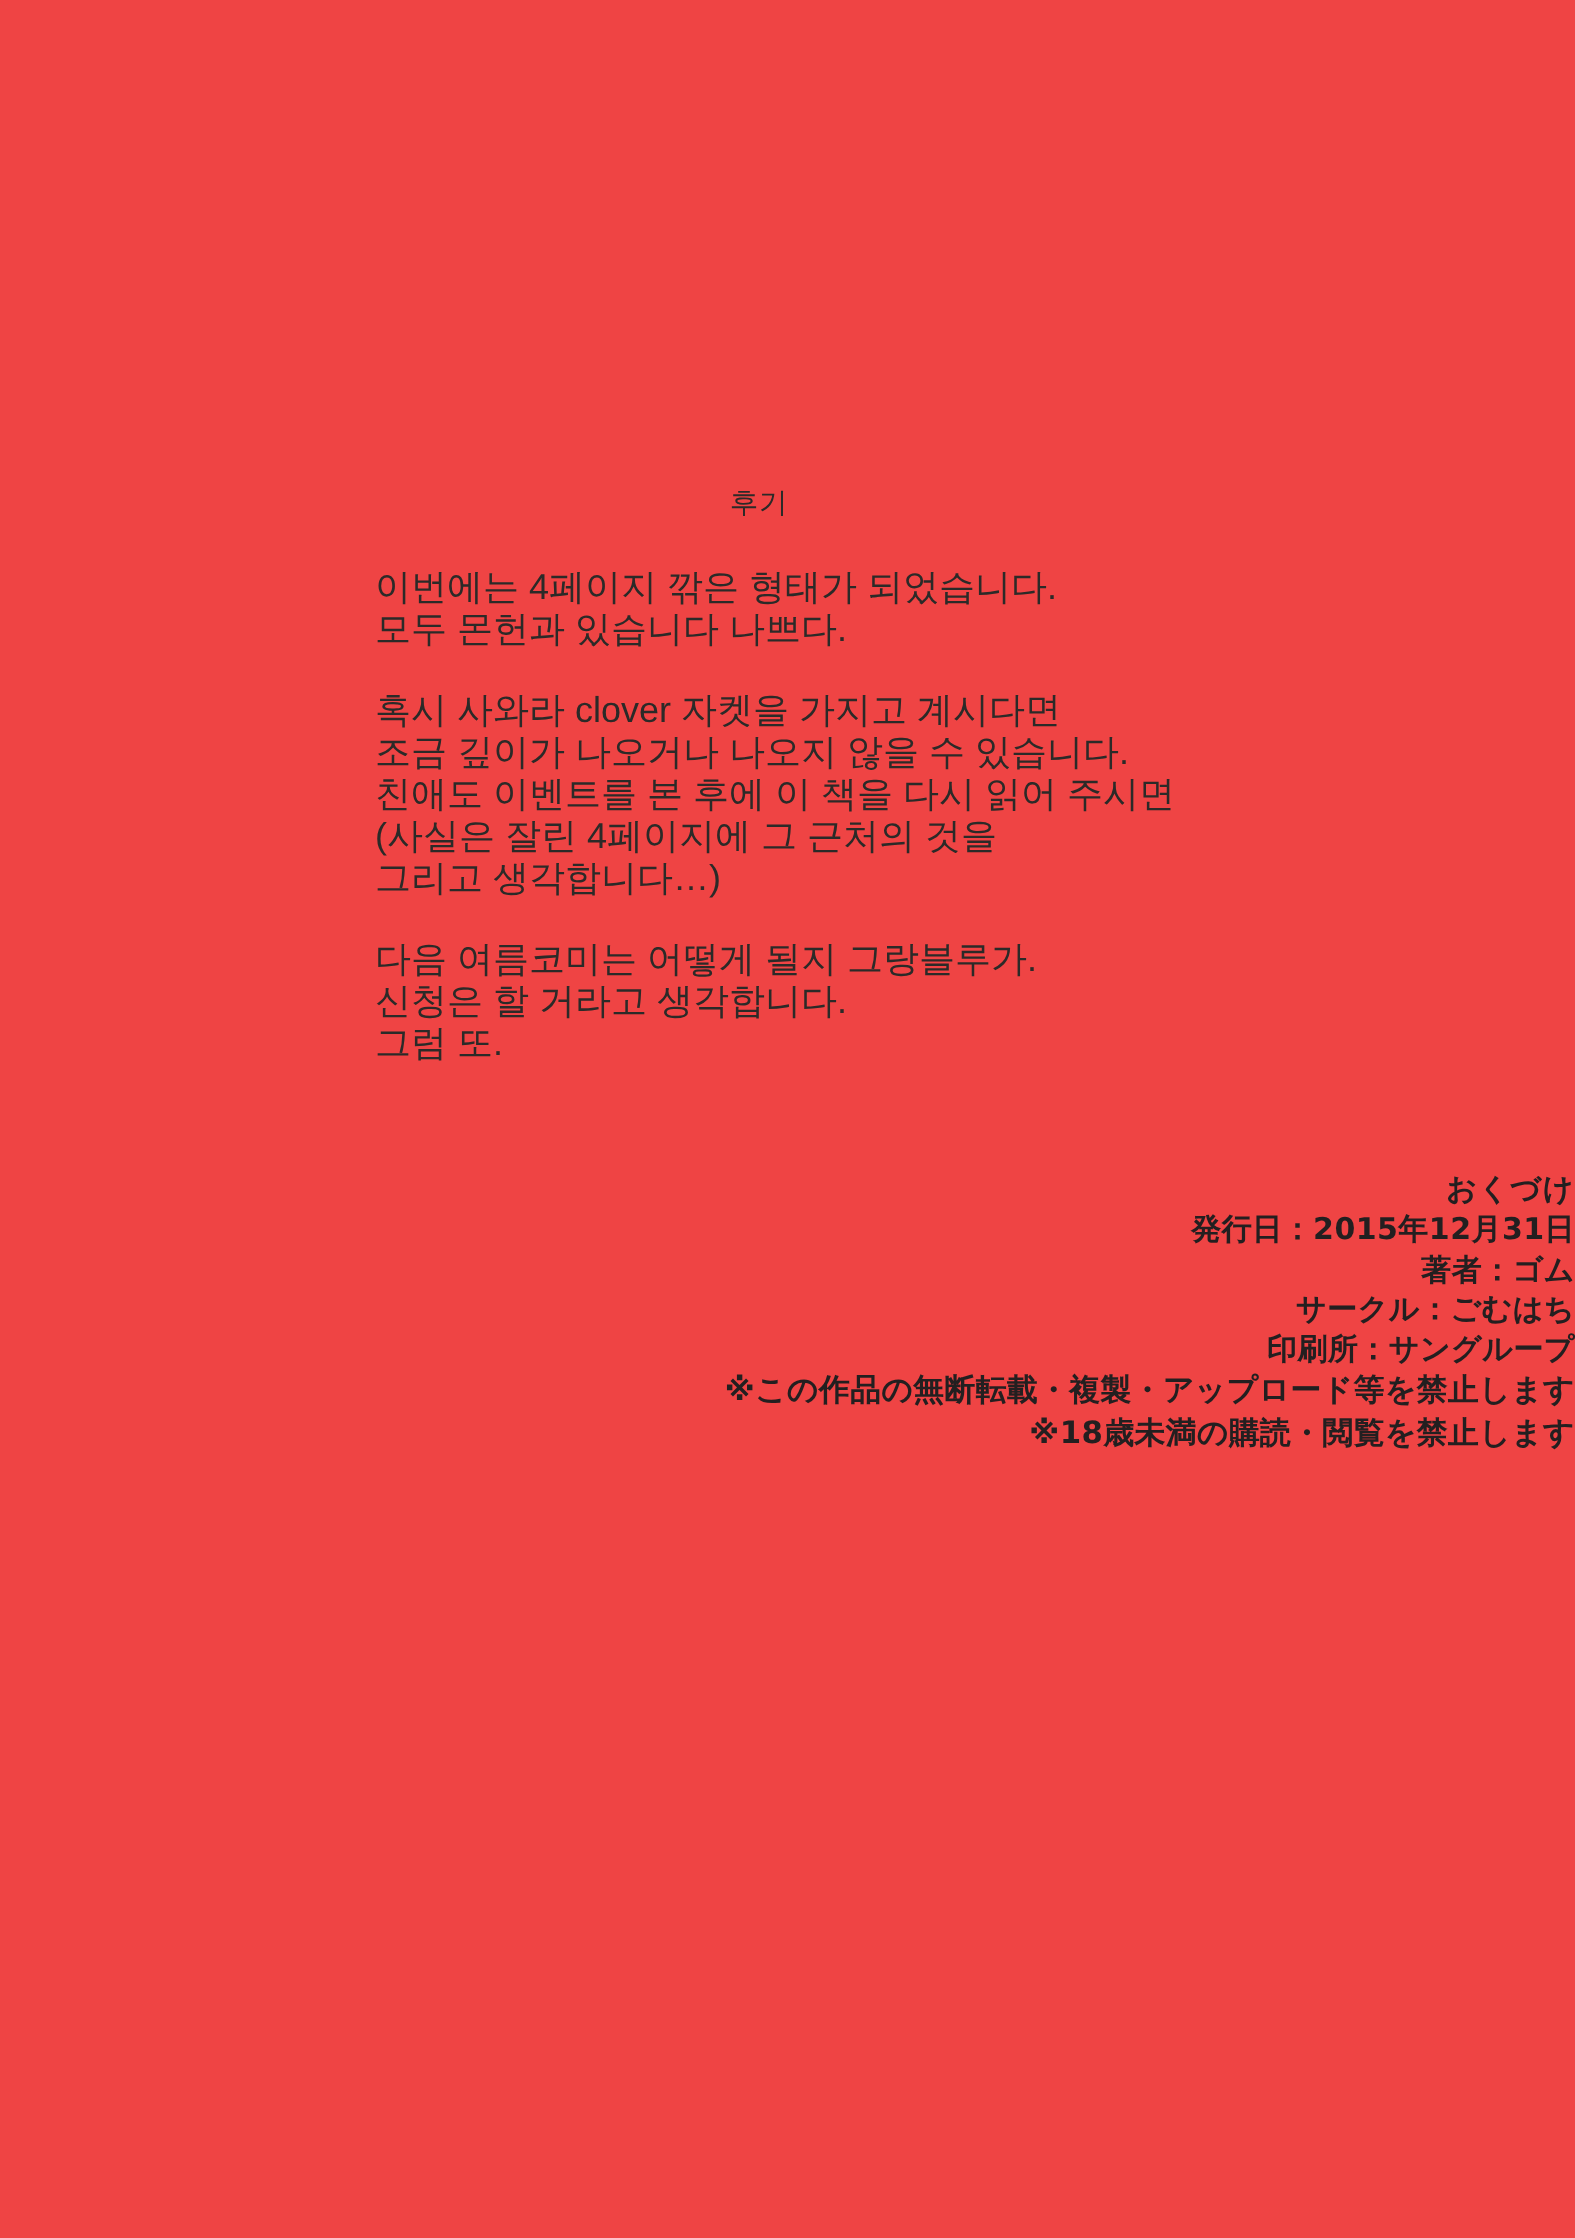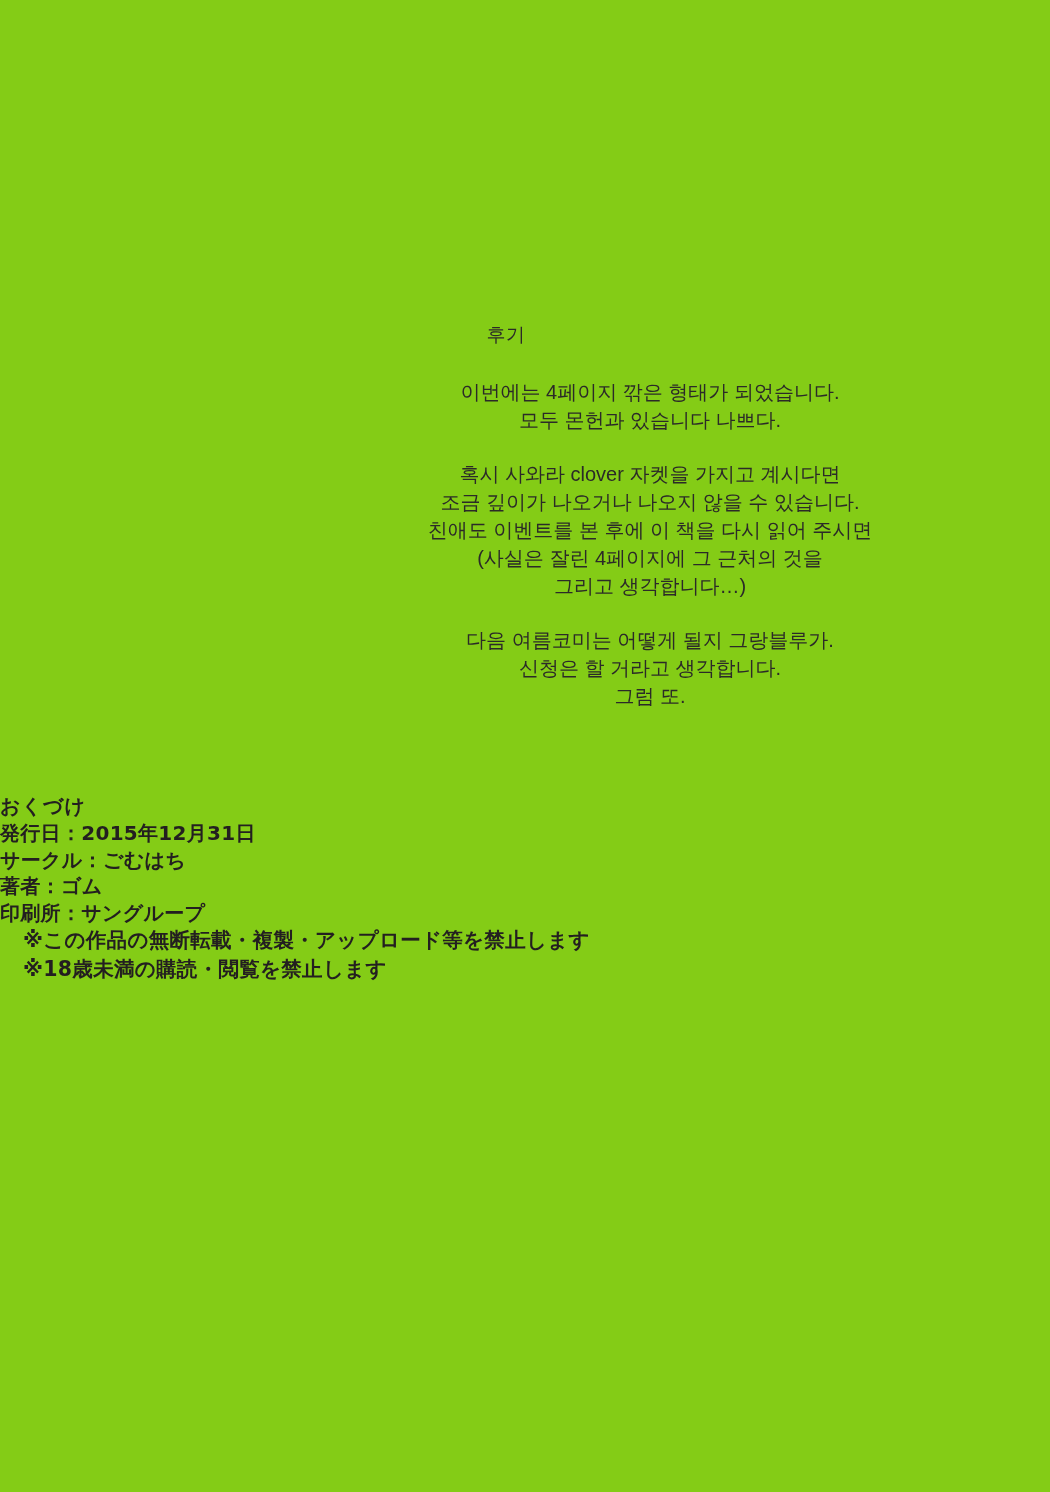--- a/index.html
+++ b/index.html
@@ -12,67 +12,65 @@
     height: 1492px;
     position: relative;
     font-family: "Liberation Sans", sans-serif;
     color: #231f20;
     overflow: hidden;
   }
 
   .page {
     position: absolute;
     inset: 0;
-    background: #84cc16;
+    background: #ef4444;
   }
 
   
   .afterword {
     position: absolute;
     left: 0;
     top: 322px;
     width: 1050px;
   }
   .afterword-title {
     text-align: center;
     font-size: 19px;
     letter-spacing: 0.5px;
     color: #2b2a28;
     padding-right: 38px;
   }
   .afterword-body {
     margin-top: 30px;
     padding-left: 250px;
-    font-size: 20px;
+    font-size: 24px;
     line-height: 28px;
     color: #2b2a28;
-    text-align: center;
   }
   .para {
     margin: 0 0 26px 0;
   }
   .para:last-child {
     margin-bottom: 0;
   }
   .line {
     display: block;
     white-space: pre;
   }
 
   
   .colophon {
     position: absolute;
     left: 0;
     top: 778px;
     width: 1050px;
-    text-align: left;
+    text-align: right;
     font-family: "DejaVu Sans", sans-serif;
     font-weight: bold;
     color: #231f20;
-    margin-top: 14px;
   }
   .colophon .c-line {
     display: block;
     white-space: pre;
     font-size: 20px;
     line-height: 26.5px;
     letter-spacing: 0.3px;
   }
   .colophon .c-head {
     font-size: 20px;
@@ -113,20 +111,20 @@
         <span class="line">신청은 할 거라고 생각합니다.</span>
         <span class="line">그럼 또.</span>
       </p>
 
     </div>
   </section>
 
   <section class="colophon">
     <span class="c-line c-head">おくづけ</span>
     <span class="c-line">発行日：2015年12月31日</span>
+    <span class="c-line">著者：ゴム</span>
     <span class="c-line">サークル：ごむはち</span>
-    <span class="c-line">著者：ゴム</span>
     <span class="c-line">印刷所：サングループ</span>
     <span class="c-line c-notice">※この作品の無断転載・複製・アップロード等を禁止します</span>
     <span class="c-line c-notice">※18歳未満の購読・閲覧を禁止します</span>
   </section>
 
 </div>
 
 </body></html>

